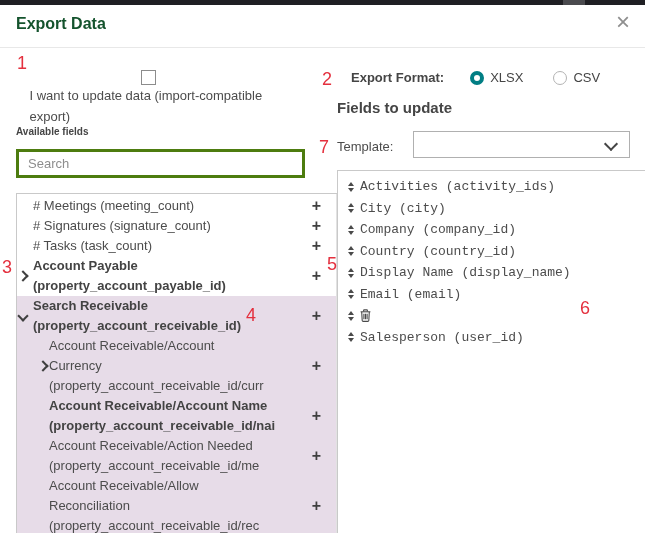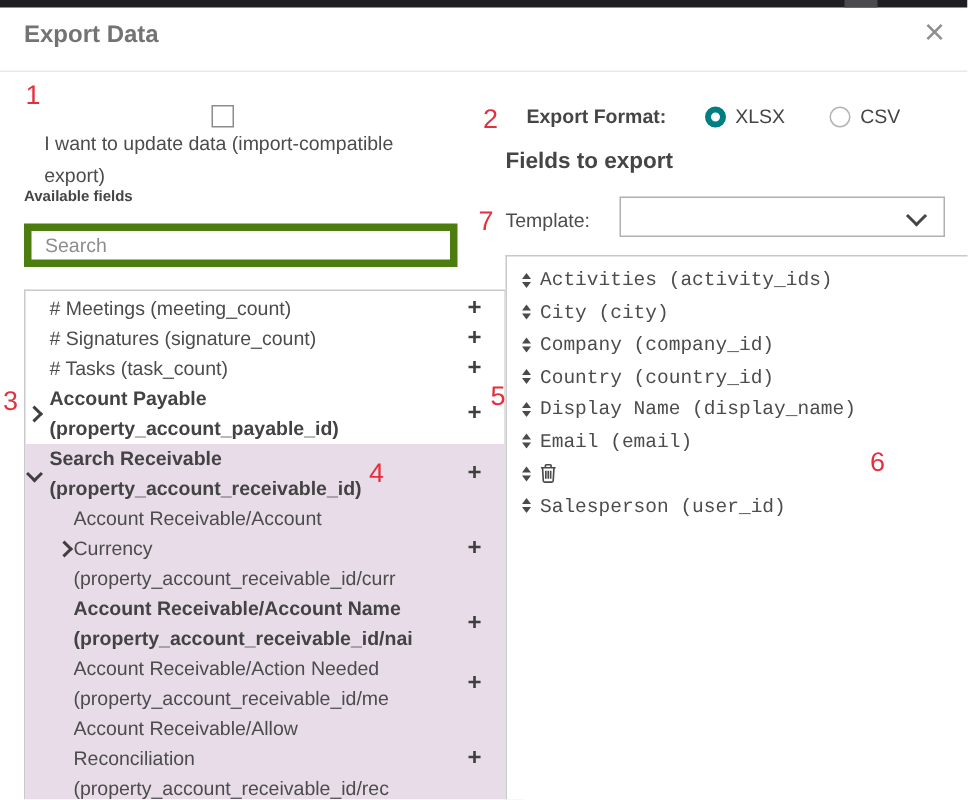--- a/index.html
+++ b/index.html
@@ -6,21 +6,21 @@
   body{
     width:645px;height:533px;position:relative;overflow:hidden;
     background:#ffffff;color:#4c4c4c;
     font-family:"Liberation Sans", sans-serif;font-size:13px;
   }
   
   .top-strip{position:absolute;left:0;top:0;width:645px;height:5px;background:#1f1f23;}
   .top-strip .lighter{position:absolute;left:563px;top:0;width:22px;height:5px;background:#4a4a4e;}
 
   
-  .dlg-title{position:absolute;left:16px;top:15px;font-size:16px;font-weight:bold;color:#737373;}
+  .dlg-title{position:absolute;left:16px;top:15px;font-size:16px;font-weight:bold;color:#14532d;}
   .close-btn{position:absolute;right:15px;top:10px;font-size:24px;line-height:24px;color:#8f8f8f;cursor:pointer;}
   .header-divider{position:absolute;left:0;top:47px;width:645px;height:1px;background:#e8e8e8;}
 
   
   .update-row{position:absolute;left:16px;top:65px;width:272px;display:flex;align-items:center;line-height:21px;flex-direction:column;}
   .checkbox{flex:0 0 auto;width:13px;height:13px;border:1px solid #8c8c8c;background:#fff;margin:5px 7px 0 0;}
   .update-label{width:245px;}
 
   
   .format-row{position:absolute;left:337px;top:70px;display:flex;align-items:center;}
@@ -29,21 +29,21 @@
   .radio{width:14px;height:14px;border-radius:50%;border:1px solid #b3b3b3;background:#fff;margin-right:6px;box-sizing:border-box;}
   .radio-opt.sel .radio{border:4.5px solid #017e84;}
   .radio-opt .rlabel{color:#454545;}
 
   
   .avail-heading{position:absolute;left:16px;top:126px;font-size:10px;font-weight:bold;color:#454545;}
   .fields-heading{position:absolute;left:337px;top:99px;font-size:15px;font-weight:bold;color:#454545;}
 
   
   .search-input{position:absolute;left:16px;top:149px;width:289px;height:29px;box-sizing:border-box;
-    border:5px solid #4d7c0f;border-radius:0;padding:0 9px;font-size:13px;color:#555;outline:none;
+    border:3px solid #4d7c0f;border-radius:0;padding:0 9px;font-size:13px;color:#555;outline:none;
     font-family:"Liberation Sans", sans-serif;}
   .search-input::placeholder{color:#8d8d8d;}
 
   
   .template-label{position:absolute;left:337px;top:139px;color:#4c4c4c;}
   .template-select{position:absolute;left:413px;top:131px;width:217px;height:27px;box-sizing:border-box;
     border:1px solid #b0b0b0;background:#fff;cursor:pointer;}
   .sel-chev{position:absolute;right:13px;top:7px;width:8px;height:8px;
     border-right:2px solid #454545;border-bottom:2px solid #454545;transform:rotate(45deg);}
 
@@ -110,21 +110,21 @@
     <span class="radio"></span>
     <span class="rlabel">XLSX</span>
   </span>
   <span class="radio-opt">
     <span class="radio"></span>
     <span class="rlabel">CSV</span>
   </span>
 </div>
 
 <div class="avail-heading">Available fields</div>
-<div class="fields-heading">Fields to export</div>
+<div class="fields-heading">Fields to update</div>
 
 <input class="search-input" type="text" placeholder="Search" style="">
 
 <div class="template-label">Template:</div>
 <div class="template-select">
   <span class="sel-chev"></span>
 </div>
 
 <div class="left-list">
   <div class="rows">

